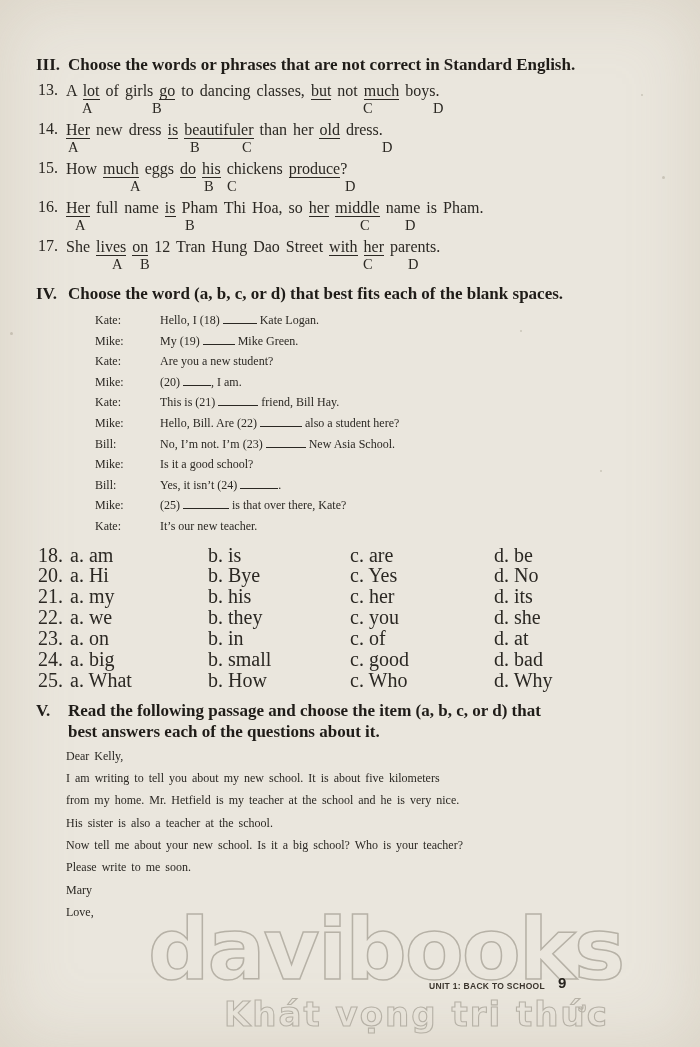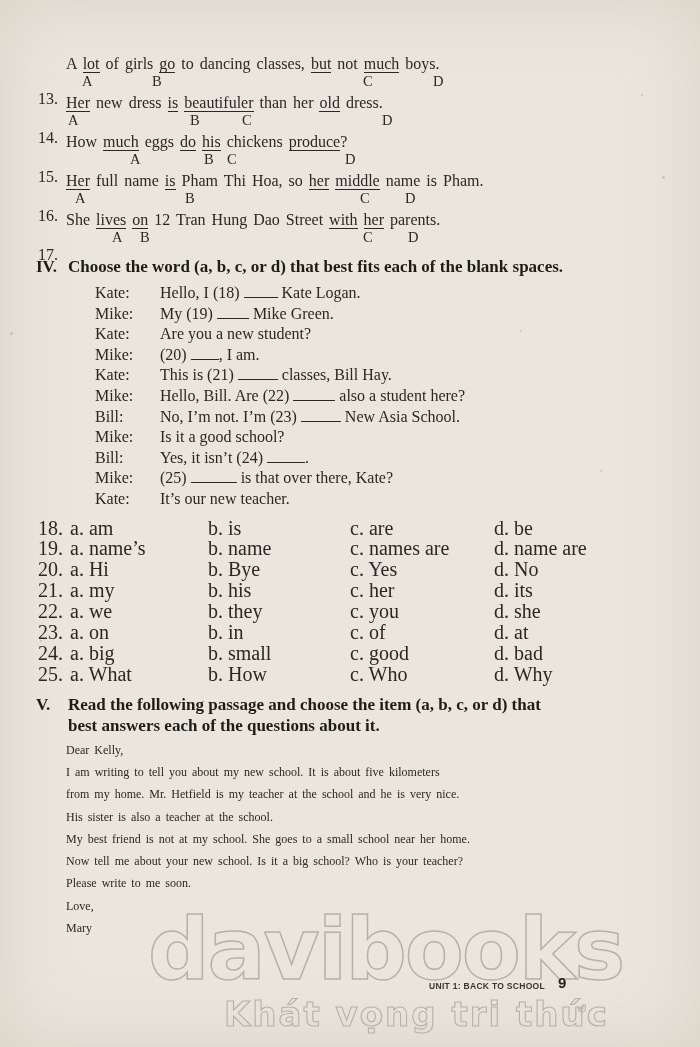--- a/index.html
+++ b/index.html
@@ -12,29 +12,29 @@
   
   .sec-head{position:relative;padding-left:32px;font-weight:bold;color:#1f1c18;
             font-size:17px;line-height:22px;}
   .sec-lbl{position:absolute;left:0;top:0;}
   .sec3-head{margin-bottom:5px;}
   .sec4-head{margin-top:9px;margin-bottom:5px;}
   .sec5-head{margin-top:10px;line-height:21.5px;}
 
   
   .q-item{position:relative;padding-left:30px;margin-bottom:2px;}
-  .q-num{position:absolute;left:2px;top:0;font-size:16px;margin-top:36px;}
+  .q-num{position:absolute;left:2px;top:0;font-size:16px;}
   .q-sent{font-size:16px;line-height:20px;word-spacing:2px;white-space:nowrap;}
   .u{border-bottom:1.4px solid #2b2823;}
   .marker-row{position:relative;height:17px;font-size:14.5px;}
   .marker{position:absolute;top:-1px;}
 
   
   .dialogue{margin-top:2px;}
-  .dlg{position:relative;padding-left:124px;font-size:16px;line-height:20.6px;white-space:nowrap;}
+  .dlg{position:relative;padding-left:124px;font-size:12px;line-height:20.6px;white-space:nowrap;}
   .spk{position:absolute;left:59px;top:0;}
   .blank{display:inline-block;border-bottom:1.3px solid #2b2823;height:13px;}
 
   
   .mcq-block{margin-top:7px;}
   .mcq{position:relative;height:20.9px;font-size:20px;white-space:nowrap;}
   .mcq-num{position:absolute;left:2px;top:0;}
   .opt{position:absolute;top:0;}
   .opt-a{left:34px;} .opt-b{left:172px;} .opt-c{left:314px;} .opt-d{left:458px;}
 
@@ -70,20 +70,24 @@
   <div class="speck" style="left:600px;top:470px;width:2px;height:2px;"></div>
   <div class="speck" style="left:10px;top:332px;width:3px;height:3px;"></div>
 
   <div class="wm wm-brand">davibooks</div>
   <div class="wm wm-slogan">Khát vọng tri thức</div>
   <div class="footer-unit">UNIT 1: BACK TO SCHOOL</div>
   <div class="footer-page">9</div>
 
   <div class="content">
 
+    <div class="sec-head sec3-head">
+      <span class="sec-lbl">III.</span>
+      <span>Choose the words or phrases that are not correct in Standard English.</span>
+    </div>
     <div id="grammar-items">
         <div class="q-item"><span class="q-num">13.</span><span class="q-sent"><span>A </span><span class="u">lot</span><span> of girls </span><span class="u">go</span><span> to dancing classes, </span><span class="u">but</span><span> not </span><span class="u">much</span><span> boys.</span></span><div class="marker-row">
             <span class="marker" style="left: 16px;">A</span>
             <span class="marker" style="left: 86px;">B</span>
             <span class="marker" style="left: 297px;">C</span>
             <span class="marker" style="left: 367px;">D</span>
           </div></div>
         <div class="q-item"><span class="q-num">14.</span><span class="q-sent"><span class="u">Her</span><span> new dress </span><span class="u">is</span><span> </span><span class="u">beautifuler</span><span> than her </span><span class="u">old</span><span> dress.</span></span><div class="marker-row">
             <span class="marker" style="left: 2px;">A</span>
             <span class="marker" style="left: 124px;">B</span>
@@ -112,42 +116,35 @@
 
     <div class="sec-head sec4-head">
       <span class="sec-lbl">IV.</span>
       <span>Choose the word (a, b, c, or d) that best fits each of the blank spaces.</span>
     </div>
     <div id="dialogue" class="dialogue">
         <div class="dlg"><span class="spk">Kate:</span><span>Hello, I (18) </span><span class="blank" style="width: 34px;"></span><span> Kate Logan.</span></div>
         <div class="dlg"><span class="spk">Mike:</span><span>My (19) </span><span class="blank" style="width: 32px;"></span><span> Mike Green.</span></div>
         <div class="dlg"><span class="spk">Kate:</span><span>Are you a new student?</span></div>
         <div class="dlg"><span class="spk">Mike:</span><span>(20) </span><span class="blank" style="width: 28px;"></span><span>, I am.</span></div>
-        <div class="dlg"><span class="spk">Kate:</span><span>This is (21) </span><span class="blank" style="width: 40px;"></span><span> classes, Bill Hay.</span></div>
+        <div class="dlg"><span class="spk">Kate:</span><span>This is (21) </span><span class="blank" style="width: 40px;"></span><span> friend, Bill Hay.</span></div>
         <div class="dlg"><span class="spk">Mike:</span><span>Hello, Bill. Are (22) </span><span class="blank" style="width: 42px;"></span><span> also a student here?</span></div>
         <div class="dlg"><span class="spk">Bill:</span><span>No, I’m not. I’m (23) </span><span class="blank" style="width: 40px;"></span><span> New Asia School.</span></div>
         <div class="dlg"><span class="spk">Mike:</span><span>Is it a good school?</span></div>
         <div class="dlg"><span class="spk">Bill:</span><span>Yes, it isn’t (24) </span><span class="blank" style="width: 38px;"></span><span>.</span></div>
         <div class="dlg"><span class="spk">Mike:</span><span>(25) </span><span class="blank" style="width: 46px;"></span><span> is that over there, Kate?</span></div>
         <div class="dlg"><span class="spk">Kate:</span><span>It’s our new teacher.</span></div>
       </div>
     <div id="choices" class="mcq-block">
         <div class="mcq">
           <span class="mcq-num">18.</span>
           <span class="opt opt-a">a. am</span>
           <span class="opt opt-b">b. is</span>
           <span class="opt opt-c">c. are</span>
           <span class="opt opt-d">d. be</span>
-        </div>
-        <div class="mcq">
-          <span class="mcq-num">19.</span>
-          <span class="opt opt-a">a. name’s</span>
-          <span class="opt opt-b">b. name</span>
-          <span class="opt opt-c">c. names are</span>
-          <span class="opt opt-d">d. name are</span>
         </div>
         <div class="mcq">
           <span class="mcq-num">20.</span>
           <span class="opt opt-a">a. Hi</span>
           <span class="opt opt-b">b. Bye</span>
           <span class="opt opt-c">c. Yes</span>
           <span class="opt opt-d">d. No</span>
         </div>
         <div class="mcq">
           <span class="mcq-num">21.</span>
@@ -189,21 +186,20 @@
     <div class="sec-head sec5-head">
       <span class="sec-lbl">V.</span>
       <div>Read the following passage and choose the item (a, b, c, or d) that</div>
       <div>best answers each of the questions about it.</div>
     </div>
     <div id="passage" class="passage">
         <div class="p-line">Dear Kelly,</div>
         <div class="p-line">I am writing to tell you about my new school. It is about five kilometers</div>
         <div class="p-line">from my home. Mr. Hetfield is my teacher at the school and he is very nice.</div>
         <div class="p-line">His sister is also a teacher at the school.</div>
-        <div class="p-line">My best friend is not at my school. She goes to a small school near her home.</div>
         <div class="p-line">Now tell me about your new school. Is it a big school? Who is your teacher?</div>
         <div class="p-line">Please write to me soon.</div>
+        <div class="p-line">Mary</div>
         <div class="p-line">Love,</div>
-        <div class="p-line">Mary</div>
       </div>
 
   </div>
 </div>
 
 </body></html>

